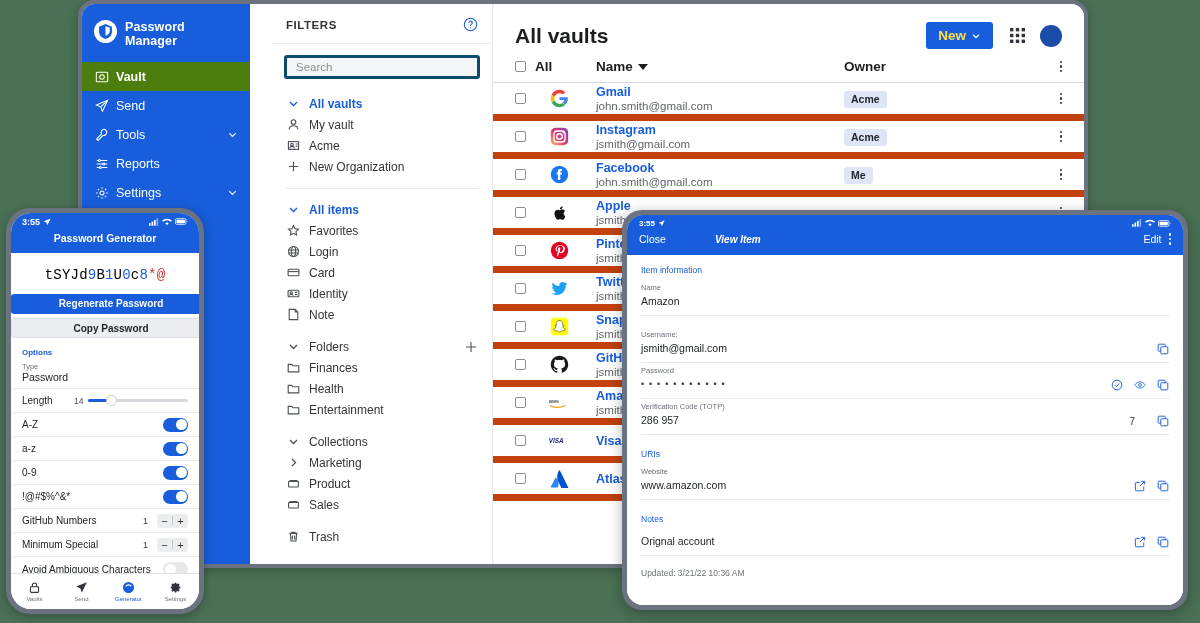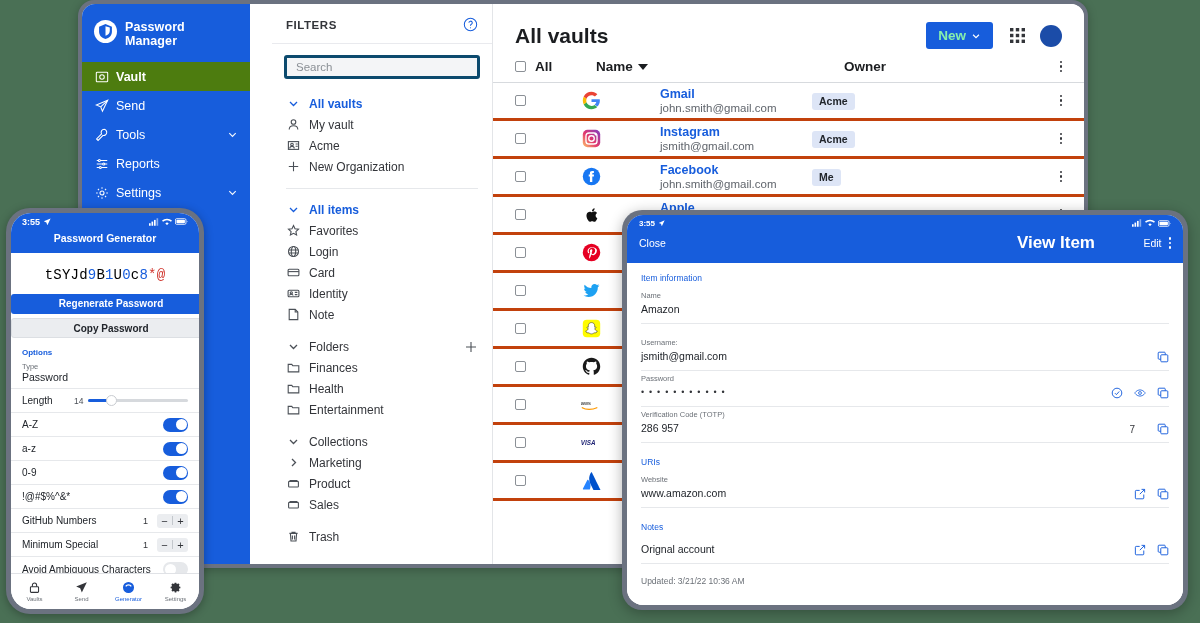--- a/index.html
+++ b/index.html
@@ -81,21 +81,21 @@
   .frow .flabel { flex: 1; }
   .frow .fplus { width: 14px; height: 14px; color: #4b5057; }
   .fdivider { height: 1px; background: #e6e8eb; margin: 11px 2px 10px 2px; }
   .fspace { height: 11px; }
 
   
   .vault { flex: 1; background: #fff; display: flex; flex-direction: column; min-width: 0; }
   .vault-head { display: flex; align-items: center; padding: 18px 22px 10px 22px; }
   .vault-title { font-size: 21px; font-weight: 700; color: #1b1d20; flex: 1; }
   .btn-new {
-    background: #175ddc; color: #86efac; border: none; border-radius: 3px;
+    background: #175ddc; color: #fde047; border: none; border-radius: 3px;
     font-size: 13.5px; font-weight: 600; padding: 6px 12px;
     display: flex; align-items: center; gap: 5px; cursor: pointer;
     font-family: "Liberation Sans", sans-serif;
   }
   .btn-new svg { width: 10px; height: 10px; }
   .grid-icon { width: 17px; height: 17px; margin-left: 16px; color: #33353a; cursor: pointer; }
   .avatar {
     width: 22px; height: 22px; border-radius: 50%; background: #1b4ca8;
     margin-left: 14px; cursor: pointer;
   }
@@ -112,22 +112,21 @@
     width: 11px; height: 11px; border: 1.3px solid #8b9096; border-radius: 2px;
     display: inline-block; background: #fff; cursor: pointer;
   }
   .head-all { display: flex; align-items: center; gap: 9px; }
   .sort-caret { width: 0; height: 0; border-left: 5px solid transparent; border-right: 5px solid transparent; border-top: 6px solid #1b1d20; }
   .kebab { display: flex; flex-direction: column; gap: 2px; align-items: center; cursor: pointer; }
   .kebab i { width: 2.5px; height: 2.5px; background: #33353a; border-radius: 50%; display: block; }
   .rows { flex: 1; overflow: hidden; }
   .row {
     display: flex; align-items: center; padding: 0 22px; height: 38px;
-    border-bottom: 3px solid #c2410c;
-    gap: 32px;
+    border-bottom: 7px solid #c2410c;
   }
   .row-icon { width: 23px; height: 23px; display: flex; align-items: center; justify-content: center; }
   .row-icon svg { display: block; }
   .item-name { font-size: 12.5px; font-weight: 700; color: #175ddc; line-height: 14px; }
   .item-sub { font-size: 11.5px; color: #60656c; line-height: 14px; }
   .badge {
     display: inline-block; background: #dde5f6; color: #21252b; border-radius: 3px;
     font-size: 10.5px; font-weight: 700; padding: 2.5px 7px;
   }
 
@@ -195,21 +194,21 @@
   }
   .tablet { width: 100%; height: 100%; background: #fff; border-radius: 16px; overflow: hidden; display: flex; flex-direction: column; }
   .tb-status { background: #175ddc; color: #fff; height: 16px; display: flex; align-items: center; padding: 0 12px; font-size: 8px; font-weight: 700; }
   .tb-status .sp { flex: 1; }
   .tb-nav {
     background: #175ddc; color: #fff; display: flex; align-items: center;
     padding: 2px 12px 10px 12px; font-size: 10.5px;
   }
   .tb-nav .side { width: 76px; display: flex; align-items: center; gap: 7px; }
   .tb-nav .side.right { justify-content: flex-end; }
-  .tb-nav .ttl { flex: 1; text-align: right; font-weight: 600; font-size: 17px; }
+  .tb-nav .ttl { flex: 1; text-align: left; font-weight: 600; font-size: 10px; font-style: italic; }
   .kebab.white i { background: #fff; }
   .tb-body { flex: 1; background: #fff; padding: 7px 14px 0 14px; overflow: hidden; }
   .sec-head { color: #175ddc; font-size: 8.5px; padding: 3px 0 5px 0; }
   .fld { border-bottom: 1px solid #e6e8eb; padding: 2px 0 6px 0; display: flex; align-items: flex-end; }
   .fld .txt { flex: 1; min-width: 0; }
   .fld .k { font-size: 7.5px; color: #6b7077; line-height: 12px; }
   .fld .v { font-size: 10.5px; color: #21252b; line-height: 15px; }
   .fld .v.dots { letter-spacing: 1.2px; font-size: 9px; color: #33353a; }
   .fld .acts { display: flex; align-items: center; gap: 11px; color: #175ddc; padding-bottom: 1px; }
   .fld .acts svg { width: 12px; height: 12px; display: block; }

